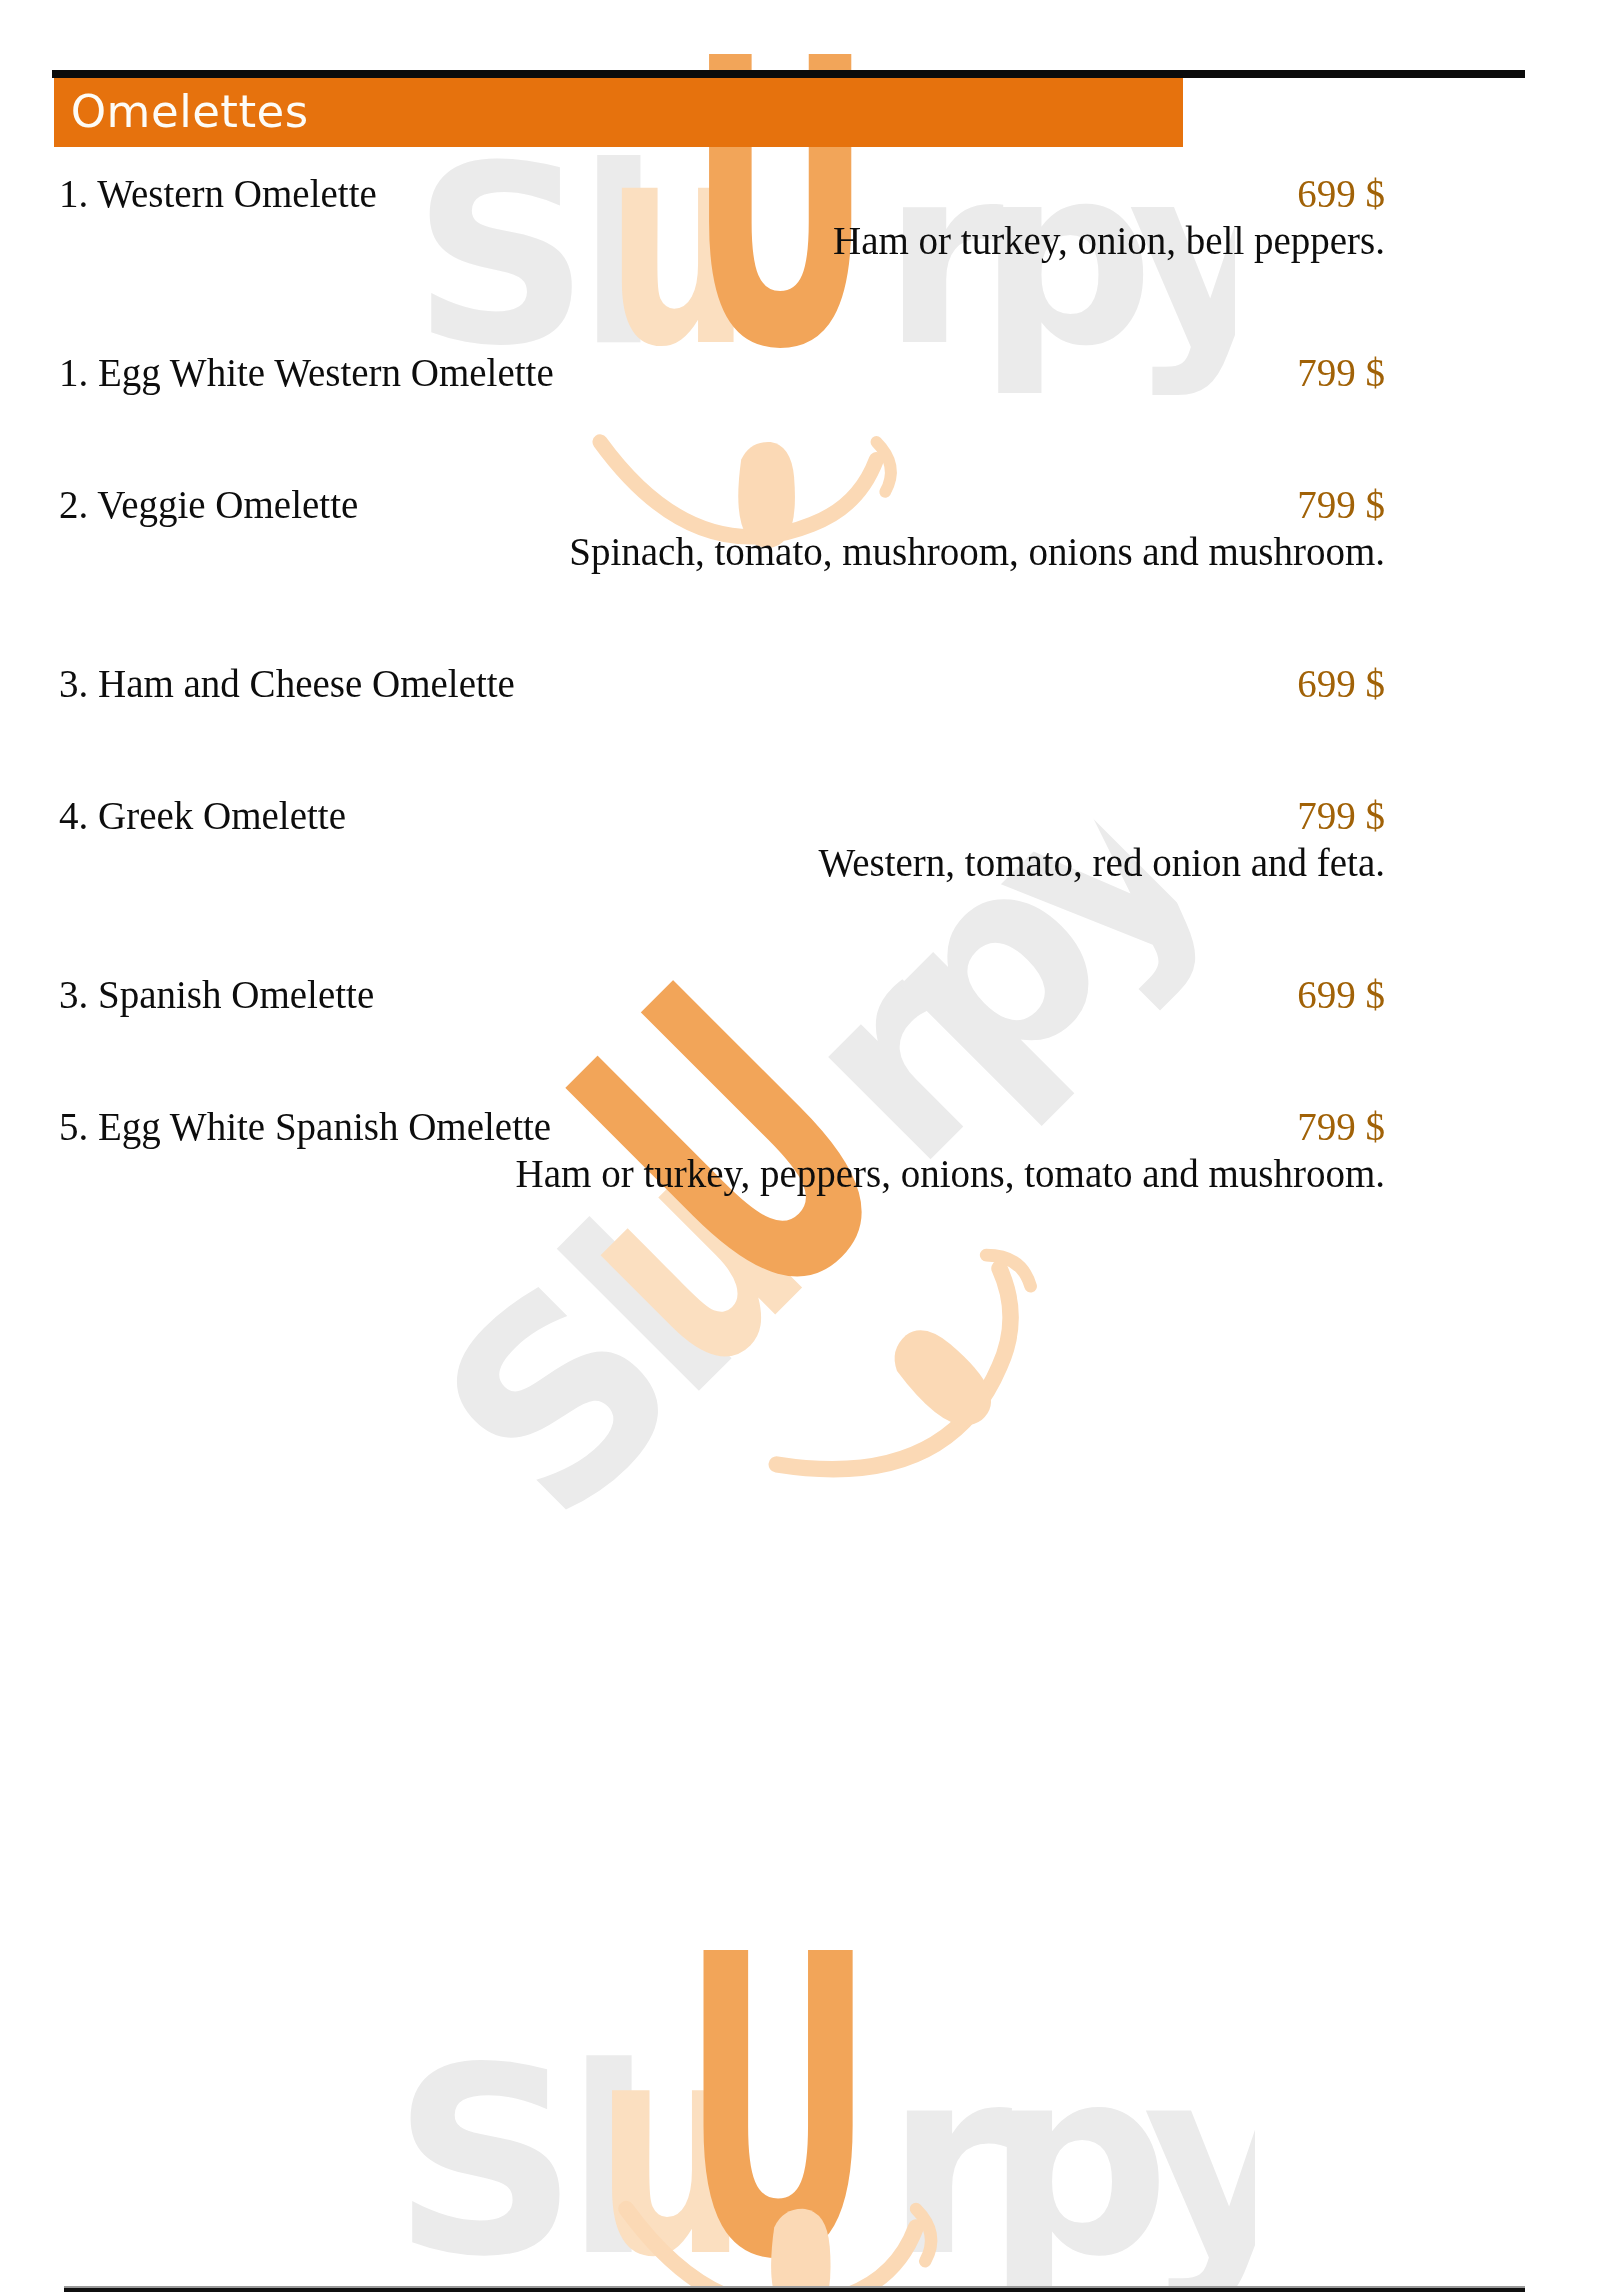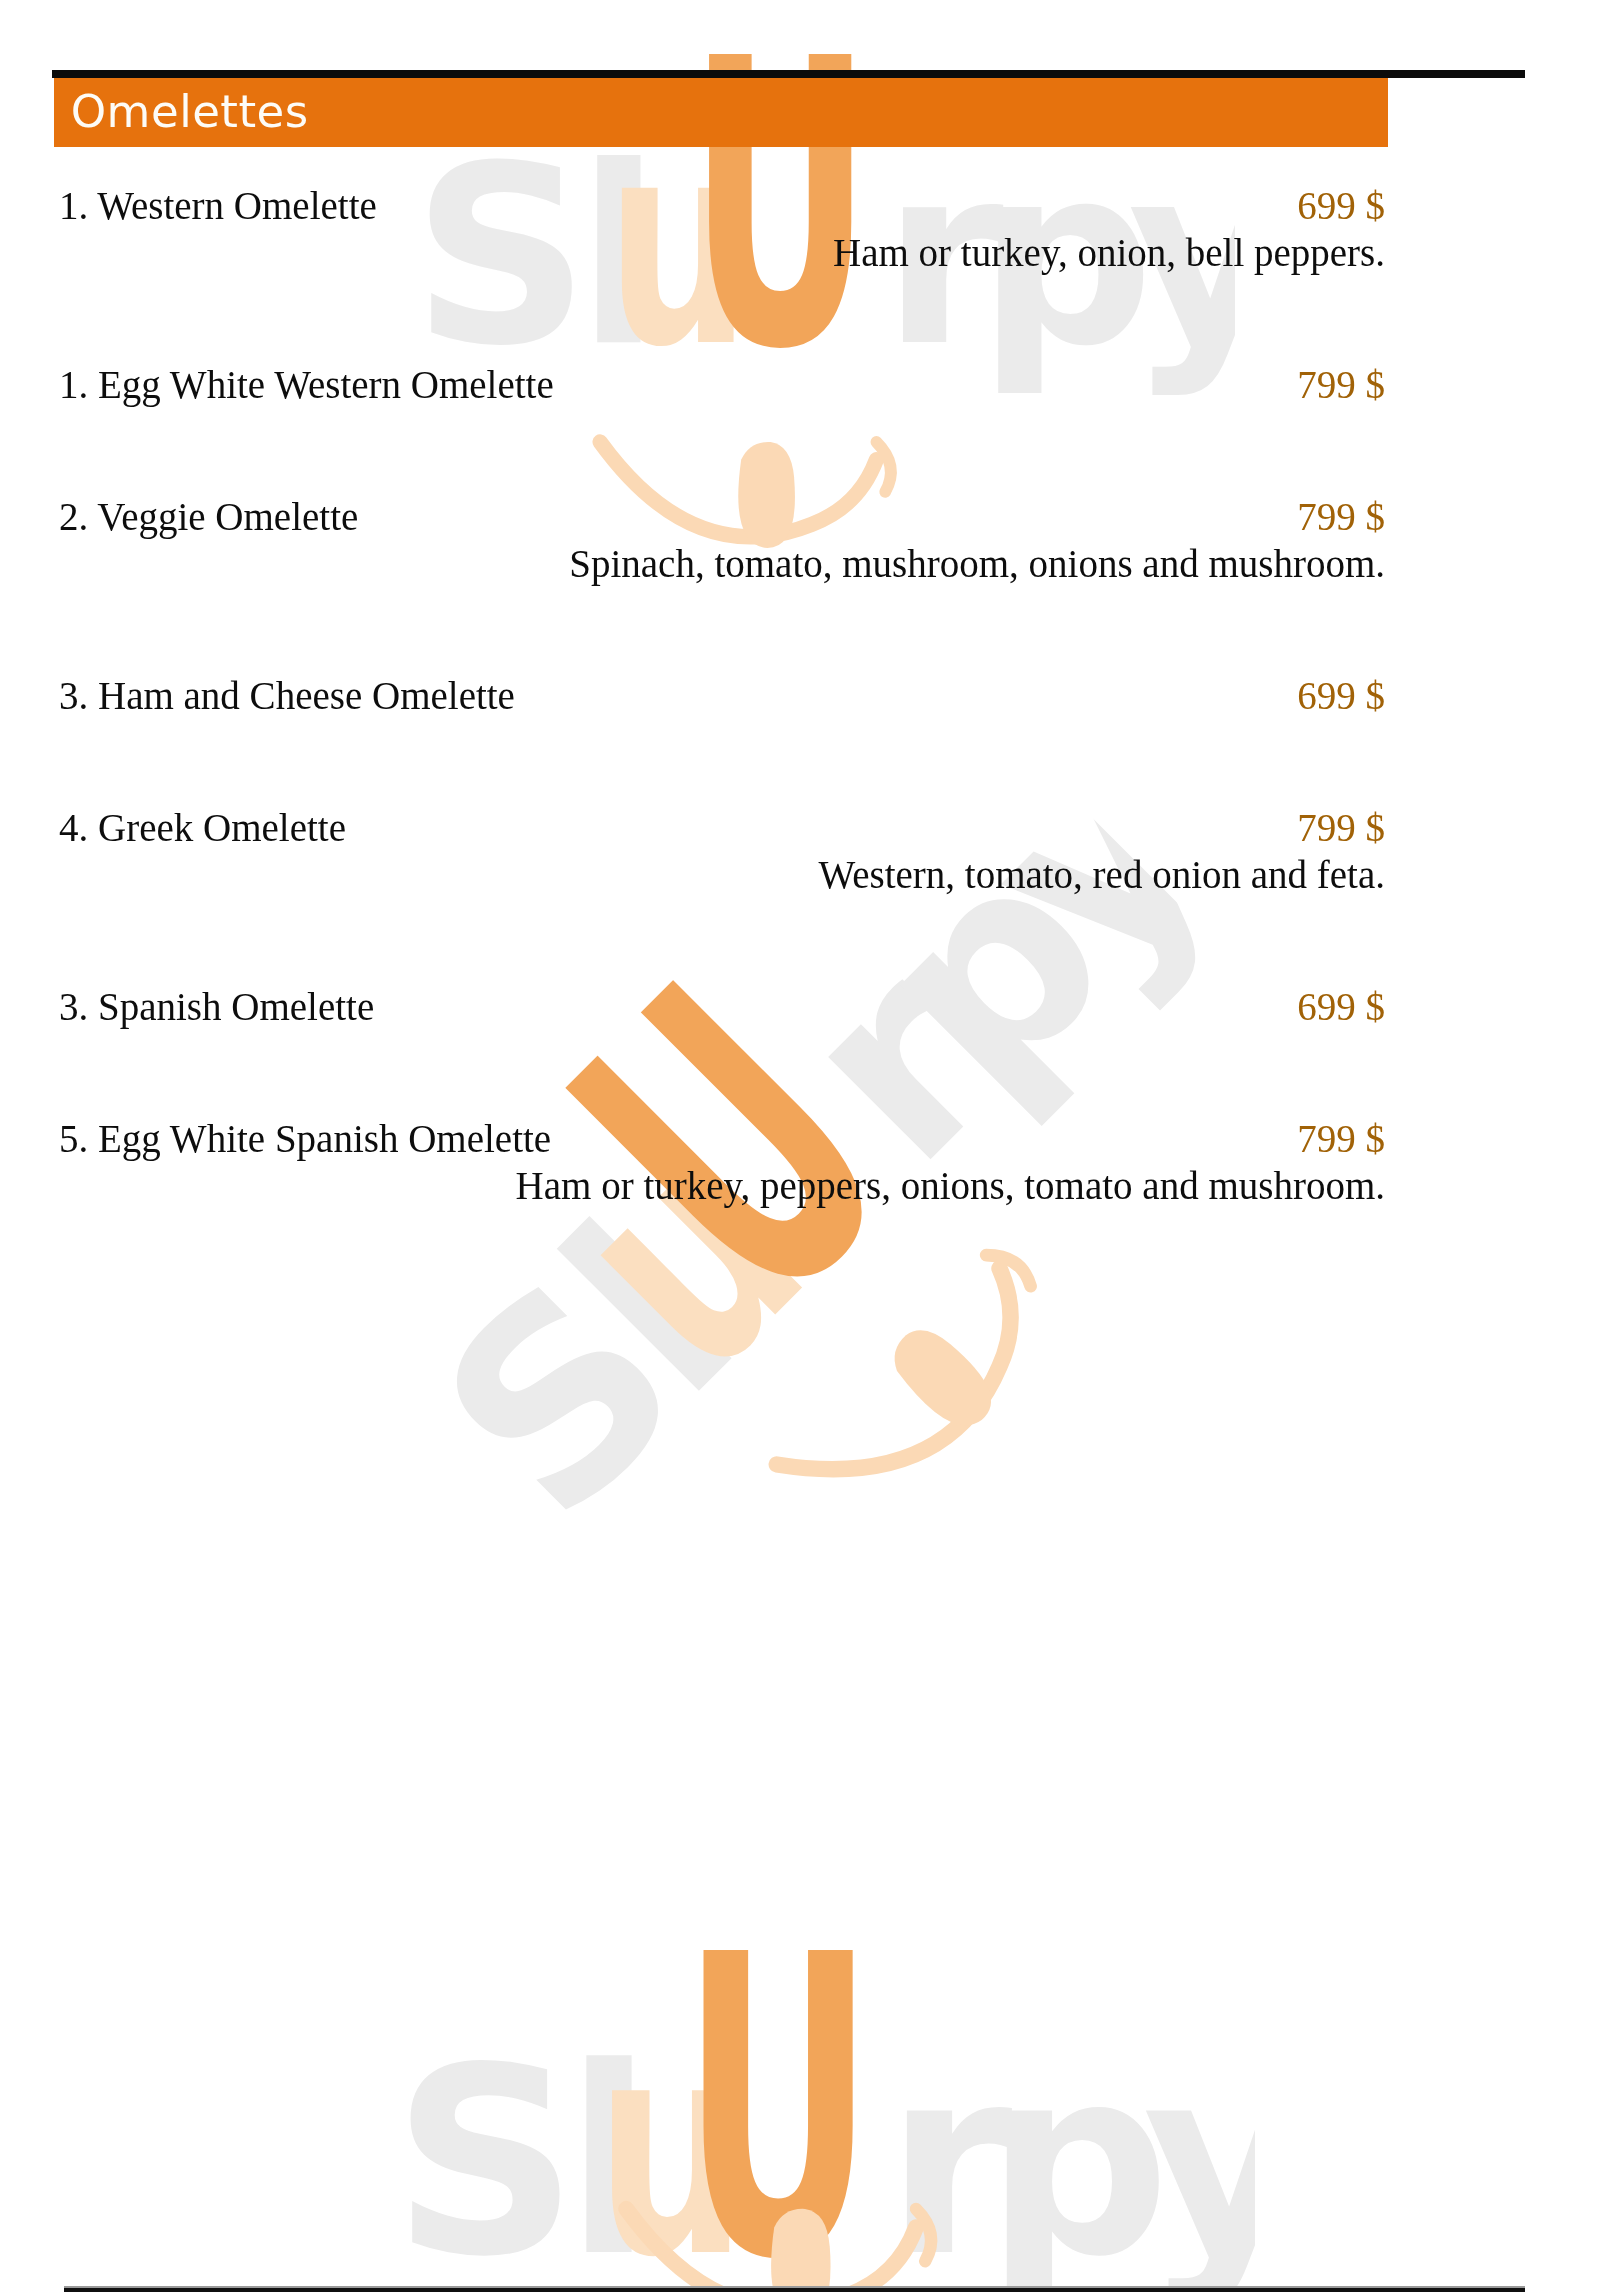--- a/index.html
+++ b/index.html
@@ -17,40 +17,40 @@
   .wm-mid    { left: 407px; top: 920px;  width: 882px; transform: rotate(-45deg); }
   .wm-bottom { left: 392px; top: 1950px; width: 863px; }
   .wm text { font-family: "DejaVu Sans", sans-serif; font-weight: bold; }
 
   
   .top-black-bar {
     position: absolute; left: 52px; top: 70px; width: 1473px; height: 7.8px;
     background: #0b0b0b; z-index: 3;
   }
   .header-bar {
-    position: absolute; left: 54px; top: 77px; width: 1334px; height: 70px;
+    position: absolute; left: 54px; top: 77px; width: 1129px; height: 70px;
     background: #e6720d; z-index: 2;
   }
   .header-bar .title {
     font-family: "DejaVu Sans", sans-serif;
     font-size: 45px; line-height: 69px; letter-spacing: 0.5px;
     color: #fdfcf7; padding-left: 16.7px;
   }
   .bottom-gray-line {
     position: absolute; left: 64px; top: 2286px; width: 1461px; height: 2px;
     background: #9a9a9a; z-index: 3;
   }
   .bottom-black-line {
     position: absolute; left: 64px; top: 2288px; width: 1461px; height: 3.9px;
     background: #101010; z-index: 3;
   }
 
   
   .content {
-    position: absolute; left: 59px; top: 167px; width: 1326px; z-index: 2;
+    position: absolute; left: 59px; top: 155px; width: 1326px; z-index: 2;
   }
   .item { margin-bottom: 85px; }
   .item:first-child { margin-top: 14.7px; }
   .item .row { display: flex; align-items: baseline; }
   .item .iname {
     flex: 1 1 auto;
     font-size: 39px; line-height: 47px; color: #0d0d0d;
   }
   .item .iprice {
     flex: 0 0 auto; white-space: nowrap;

